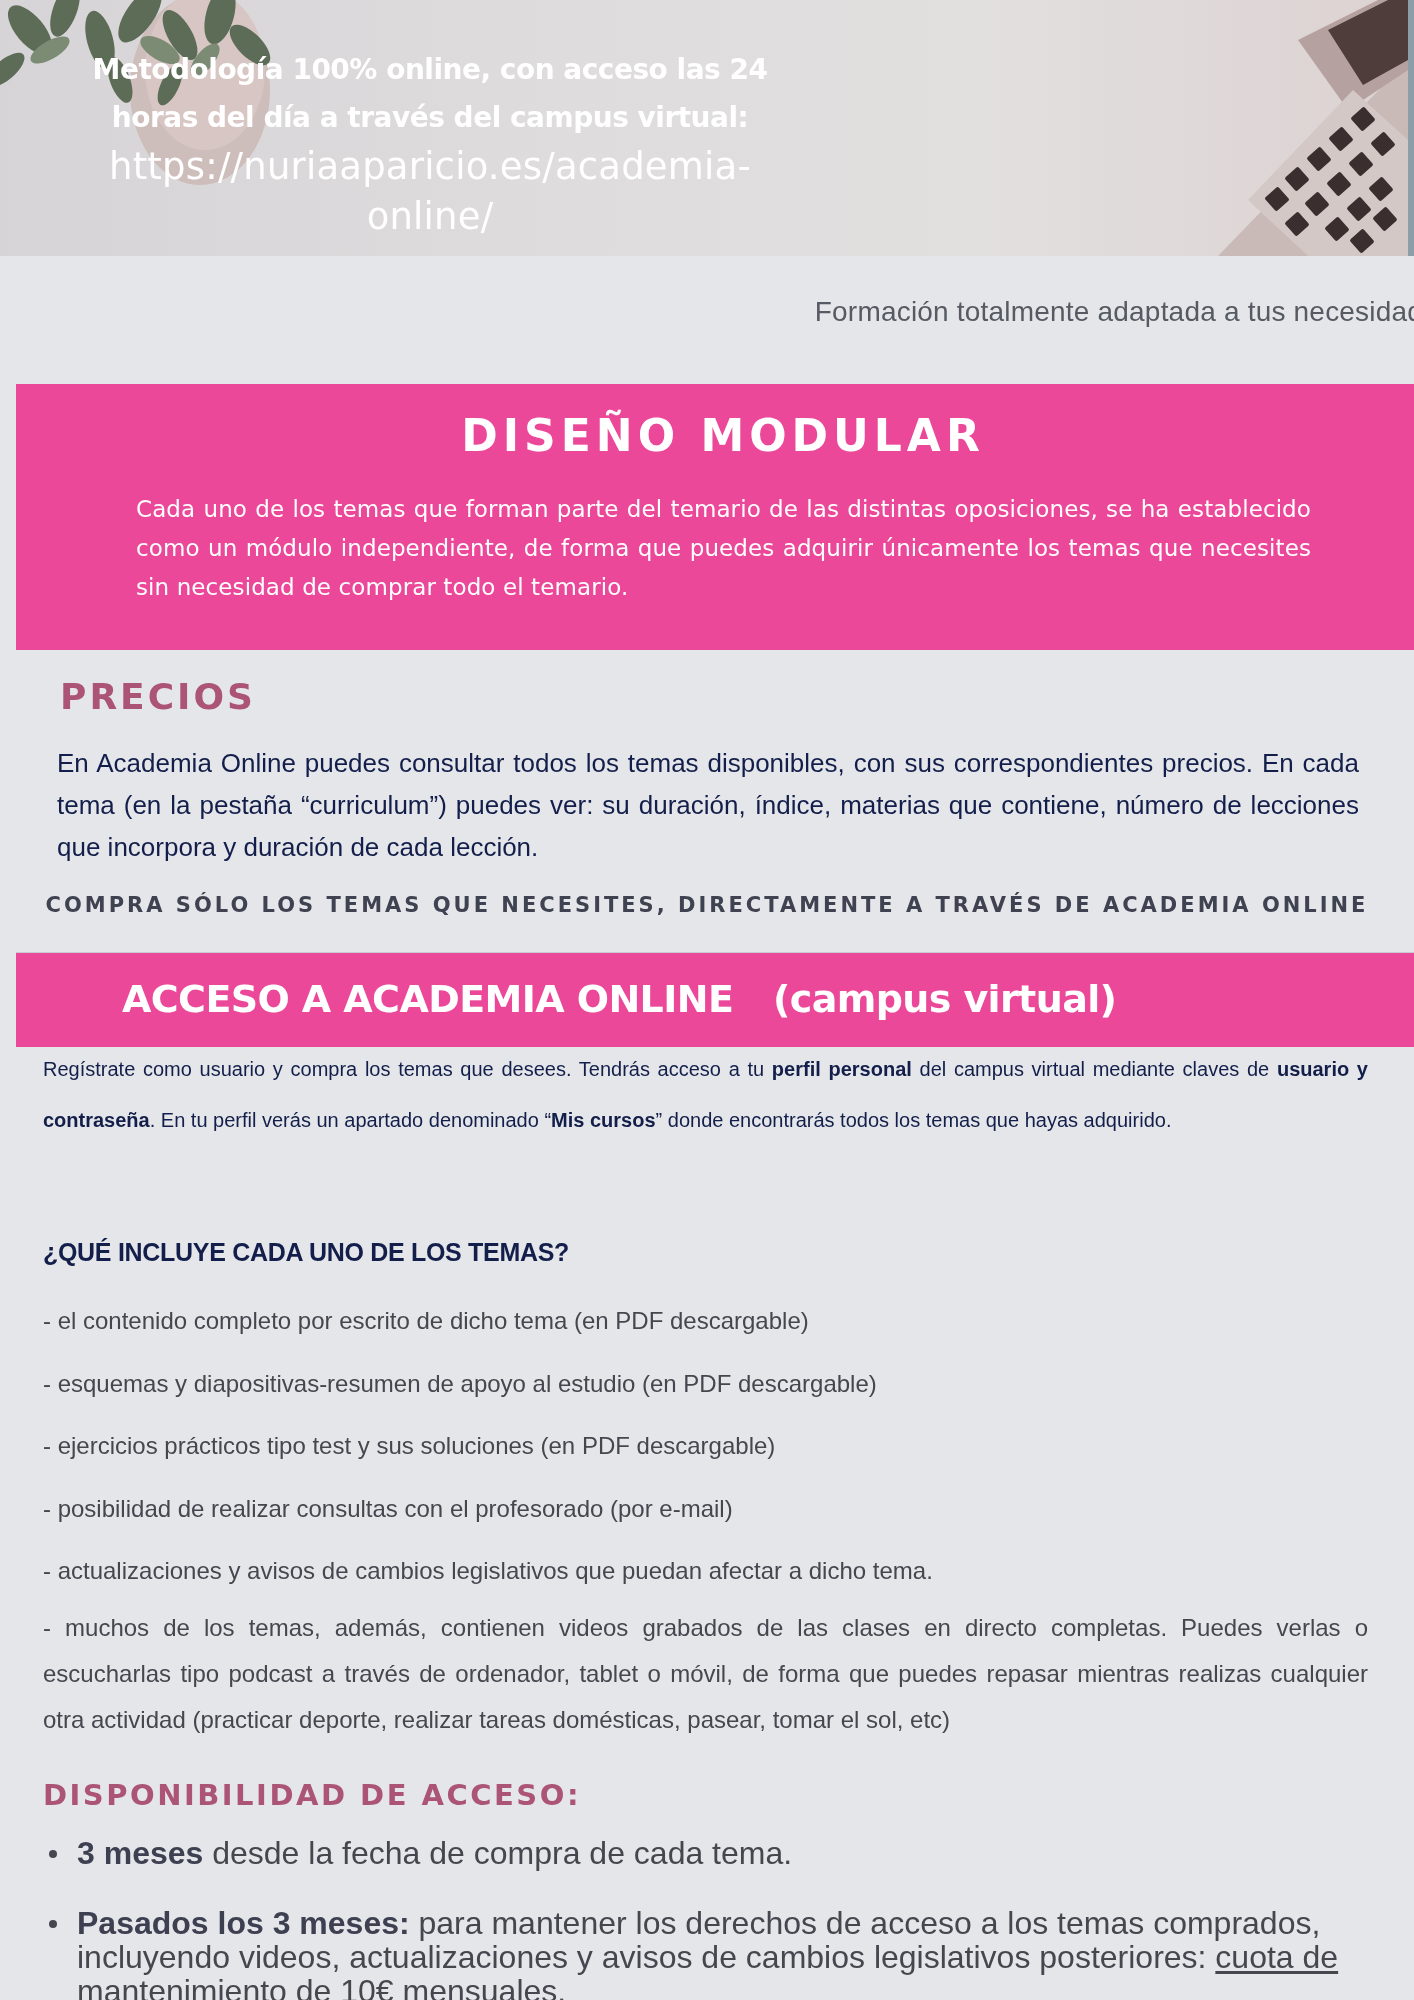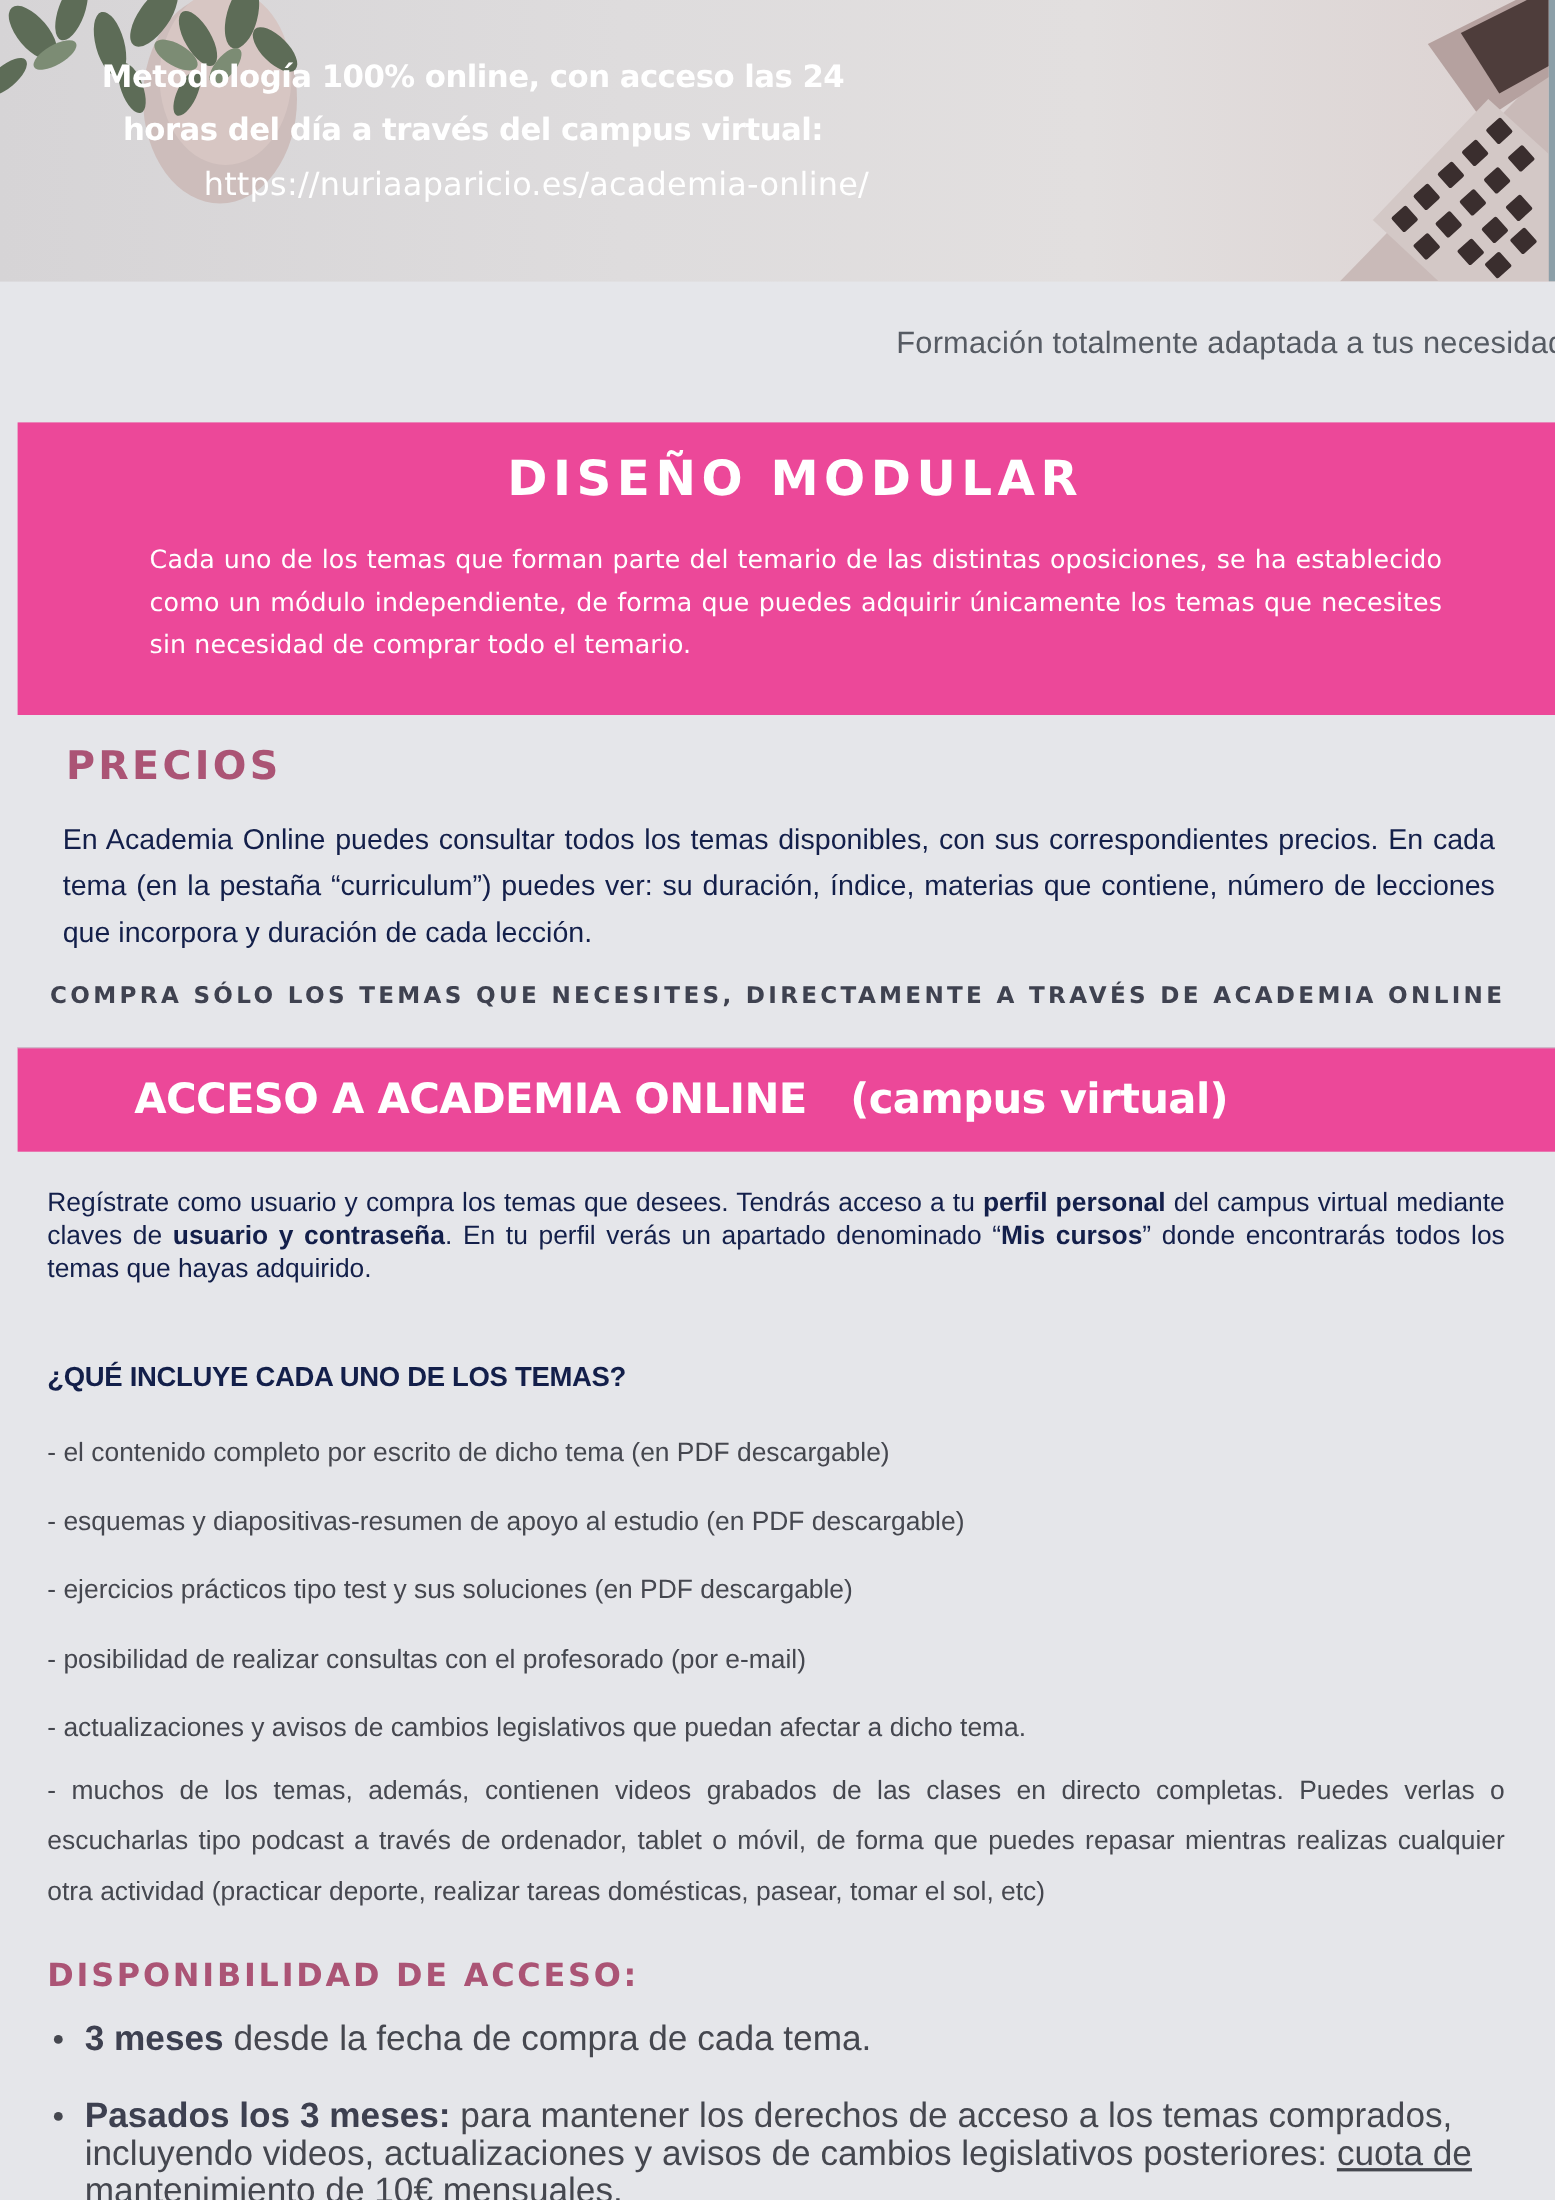--- a/index.html
+++ b/index.html
@@ -6,21 +6,21 @@
   html, body { width: 1414px; height: 2000px; overflow: hidden; }
   body { background: #e5e6ea; font-family: "Liberation Sans", sans-serif; position: relative; }
 
   .hero { position: absolute; left: 0; top: 0; width: 1414px; height: 256px; overflow: hidden;
     background: linear-gradient(90deg, #d6d4d6 0%, #dedcdd 40%, #e2dfdf 70%, #dcd2d1 100%); }
   .hero .edge { position: absolute; right: 0; top: 0; width: 6px; height: 256px; background: #8c9fa8; }
   .plant { position: absolute; left: -30px; top: -80px; width: 420px; height: 270px; }
   .laptop { position: absolute; right: 6px; top: 0; width: 230px; height: 256px; }
   .hero-text { position: absolute; left: 70px; top: 46px; width: 720px; text-align: center; color: #ffffff; }
   .hero-line1, .hero-line2 { font-family: "DejaVu Sans", sans-serif; font-weight: bold; font-size: 28px; line-height: 48px; letter-spacing: -0.5px; }
-  .hero-url { font-family: "DejaVu Sans", sans-serif; font-size: 29px; line-height: 50px; font-weight: normal; letter-spacing: 0.2px; text-align: right; }
+  .hero-url { font-family: "DejaVu Sans", sans-serif; font-size: 37px; line-height: 50px; font-weight: normal; letter-spacing: 0.2px; }
 
   .tagline { position: absolute; left: 0; top: 296px; width: 1414px; text-align: right;
     font-family: Liberation Sans, sans-serif; font-size: 28px; color: #565b63; letter-spacing: 0.2px; margin-left: 47px; }
 
   .band { position: absolute; left: 16px; width: 1414px; background: #ec4899; }
   .band-modular { top: 384px; height: 266px; }
   .band-modular h2 { text-align: center; color: #fff; font-family: "DejaVu Sans", sans-serif; font-weight: bold;
     font-size: 44px; letter-spacing: 5px; margin-top: 24px; line-height: 56px; }
   .band-modular p { position: absolute; left: 120px; width: 1175px; top: 106px; color: #fff;
     font-family: "DejaVu Sans", sans-serif; font-size: 23px; line-height: 39px; text-align: justify; letter-spacing: 0.1px; }
@@ -30,21 +30,21 @@
   .precios-body { position: absolute; left: 57px; width: 1302px; top: 742px; font-size: 26px; line-height: 42px;
     color: #131f4a; text-align: justify; }
   .compra { position: absolute; left: 0; width: 1414px; top: 893px; text-align: center;
     font-family: "DejaVu Sans", sans-serif; font-weight: bold; font-size: 21px; letter-spacing: 3px; color: #3f4250; }
 
   .band-acceso { top: 952px; height: 95px; border-top: 1px solid #c8cdd2; }
   .band-acceso h2 { position: absolute; left: 106px; top: 24px; color: #fff; font-family: "DejaVu Sans", sans-serif;
     font-weight: bold; font-size: 38px; letter-spacing: -0.6px; }
   .band-acceso h2 .light { font-weight: bold; margin-left: 27px; }
 
-  .acceso-body { position: absolute; left: 43px; width: 1325px; top: 1079px; font-size: 24px; line-height: 30px;
+  .acceso-body { position: absolute; left: 43px; width: 1325px; top: 1044px; font-size: 20px; line-height: 51px;
     color: #131f4a; text-align: justify; }
   .acceso-body b { font-weight: bold; }
   .que-incluye { position: absolute; left: 43px; top: 1238px; font-size: 25px; font-weight: bold; color: #131f4a; letter-spacing: -0.3px; }
 
   .incl-item { position: absolute; left: 43px; font-size: 24px; color: #45474f; }
   .incl-last { position: absolute; left: 43px; width: 1325px; top: 1605px; font-size: 24px; line-height: 46px;
     color: #45474f; text-align: justify; }
 
   .disp-title { position: absolute; left: 43px; top: 1778px; font-family: "DejaVu Sans", sans-serif; font-weight: bold;
     font-size: 29px; letter-spacing: 2.5px; color: #ab5475; }

